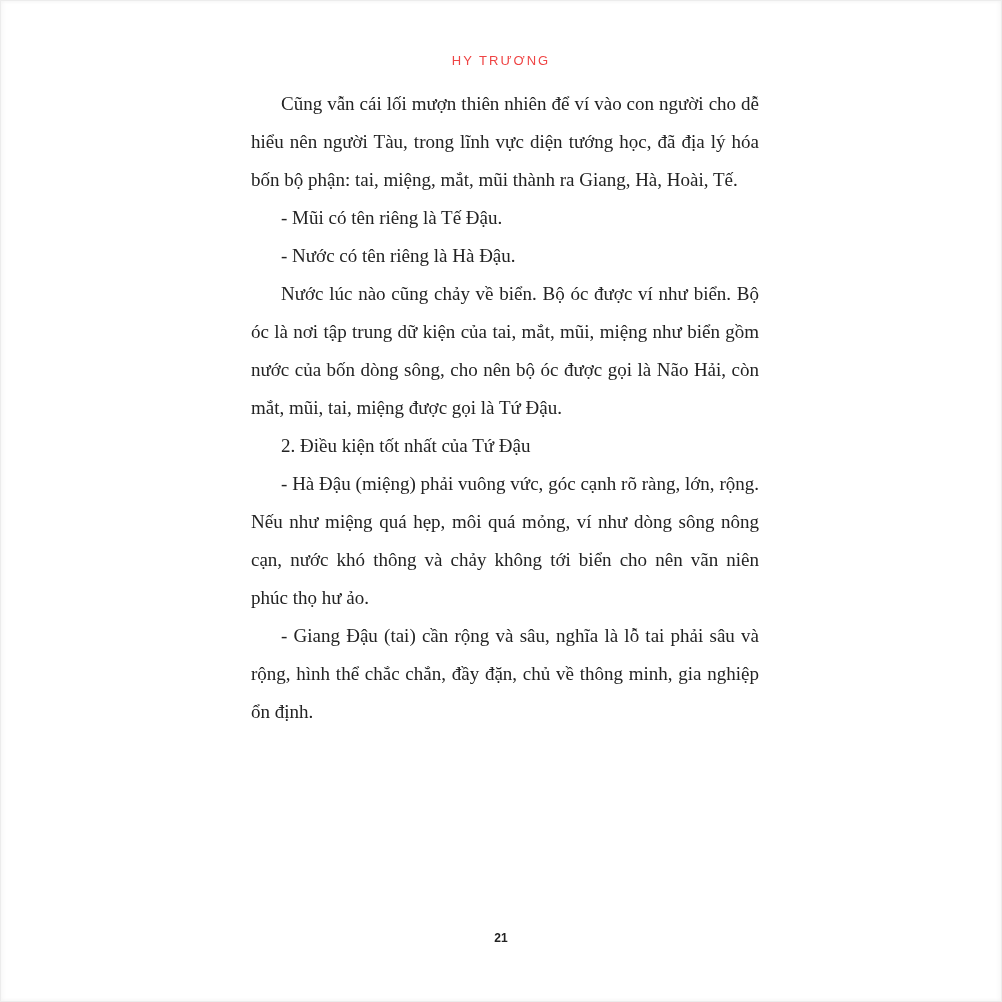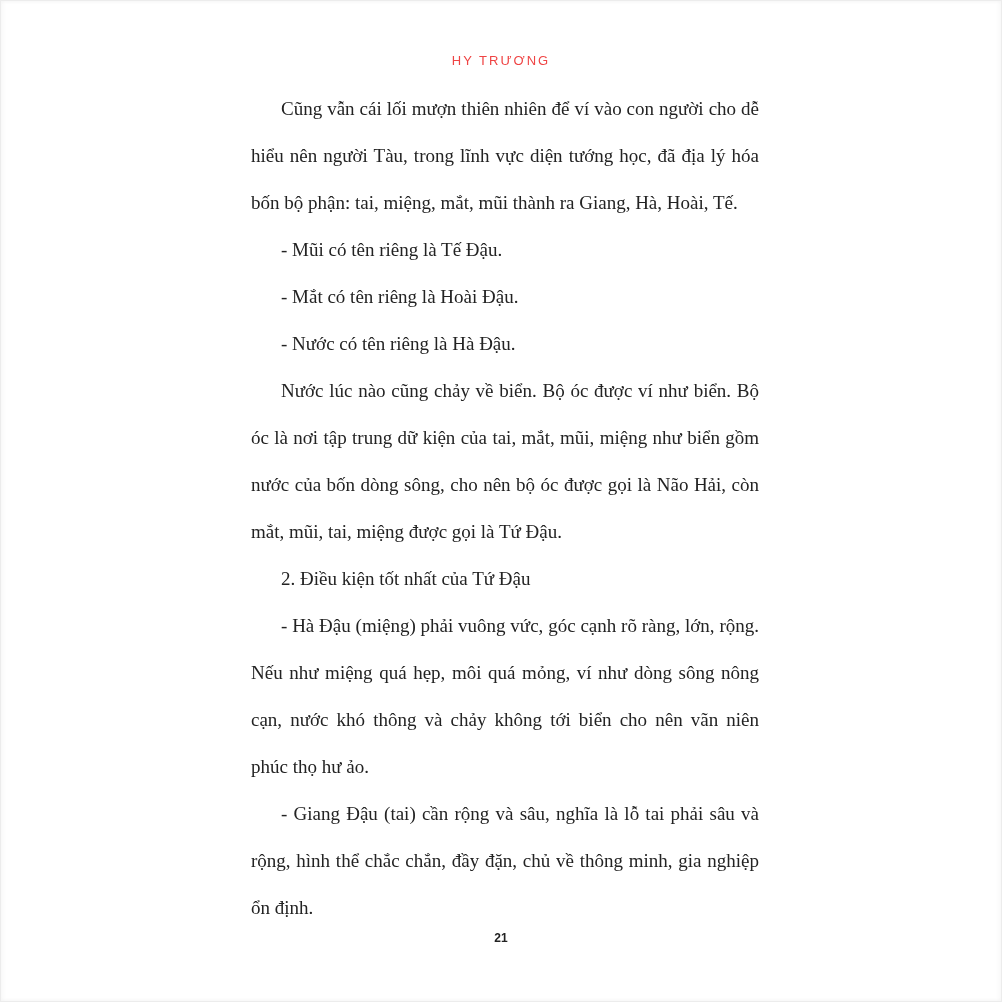--- a/index.html
+++ b/index.html
@@ -33,21 +33,21 @@
   }
   .content {
     position: absolute;
     top: 84px;
     left: 250px;
     width: 508px;
   }
   .content p {
     margin: 0;
     font-size: 19px;
-    line-height: 47px;
+    line-height: 38px;
     text-align: justify;
     text-indent: 30px;
     color: #232323;
   }
   .content p.heading {
     font-weight: normal;
   }
   .page-number {
     position: absolute;
     top: 930px;
@@ -62,21 +62,20 @@
 </style>
 </head>
 <body>
 
 <div class="page">
   <div class="running-head">HY TRƯƠNG</div>
 
   <div class="content">
       <p class="body">Cũng vẫn cái lối mượn thiên nhiên để ví vào con người cho dễ hiểu nên người Tàu, trong lĩnh vực diện tướng học, đã địa lý hóa bốn bộ phận: tai, miệng, mắt, mũi thành ra Giang, Hà, Hoài, Tế.</p>
       <p class="bullet">- Mũi có tên riêng là Tế Đậu.</p>
-      <p class="bullet">- Mắt có tên riêng là Hoài Đậu.</p>
       <p class="bullet">- Nước có tên riêng là Hà Đậu.</p>
       <p class="body">Nước lúc nào cũng chảy về biển. Bộ óc được ví như biển. Bộ óc là nơi tập trung dữ kiện của tai, mắt, mũi, miệng như biển gồm nước của bốn dòng sông, cho nên bộ óc được gọi là Não Hải, còn mắt, mũi, tai, miệng được gọi là Tứ Đậu.</p>
       <p class="heading">2. Điều kiện tốt nhất của Tứ Đậu</p>
       <p class="body">- Hà Đậu (miệng) phải vuông vức, góc cạnh rõ ràng, lớn, rộng. Nếu như miệng quá hẹp, môi quá mỏng, ví như dòng sông nông cạn, nước khó thông và chảy không tới biển cho nên vãn niên phúc thọ hư ảo.</p>
       <p class="body">- Giang Đậu (tai) cần rộng và sâu, nghĩa là lỗ tai phải sâu và rộng, hình thể chắc chắn, đầy đặn, chủ về thông minh, gia nghiệp ổn định.</p>
     </div>
 
   <div class="page-number">21</div>
 </div>
 

